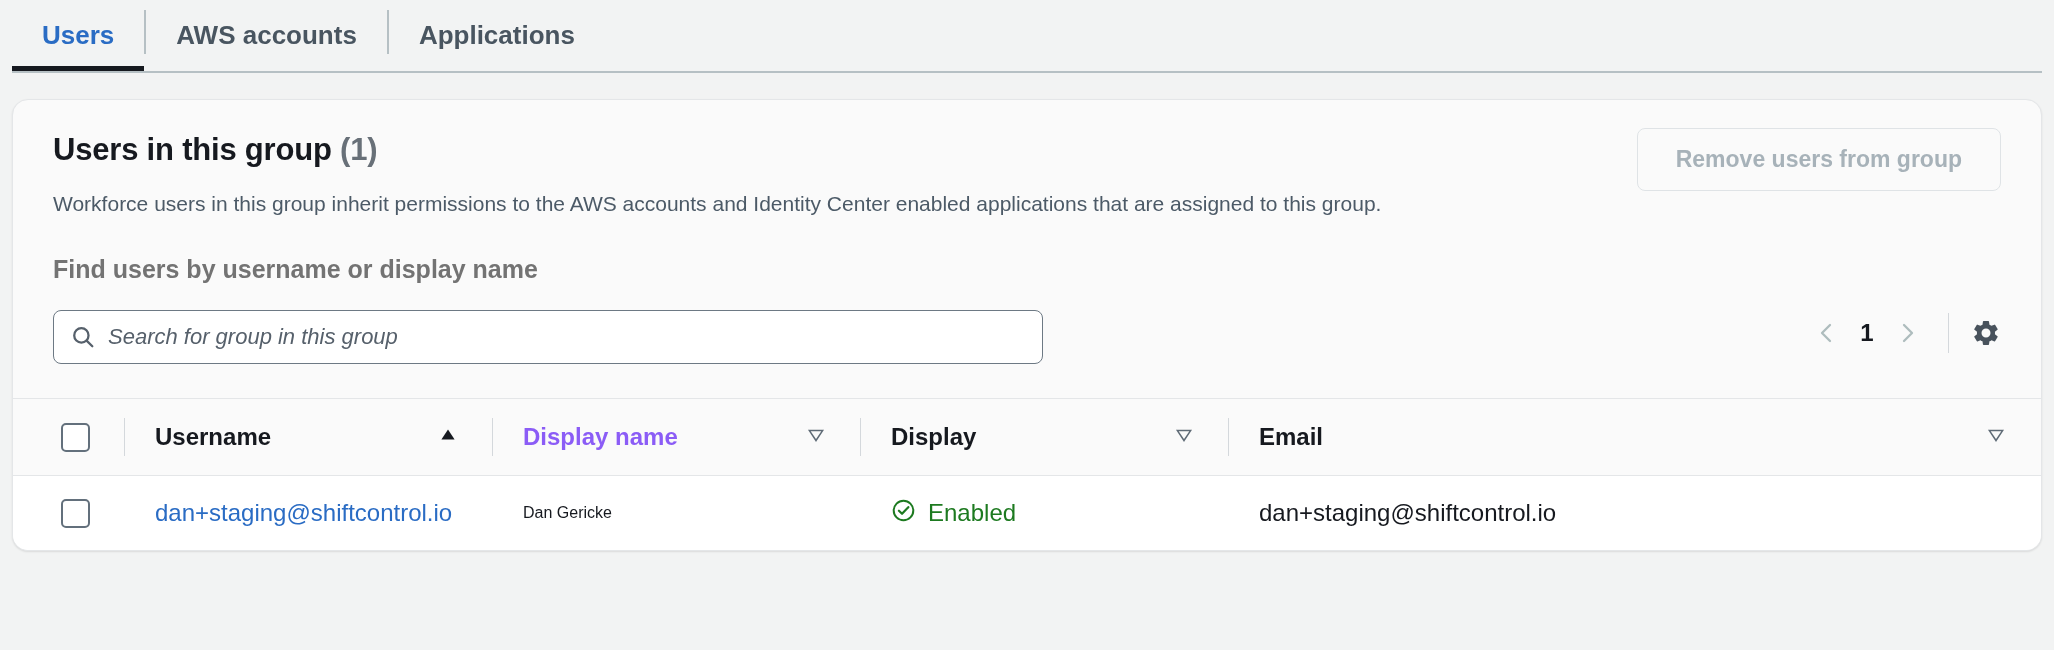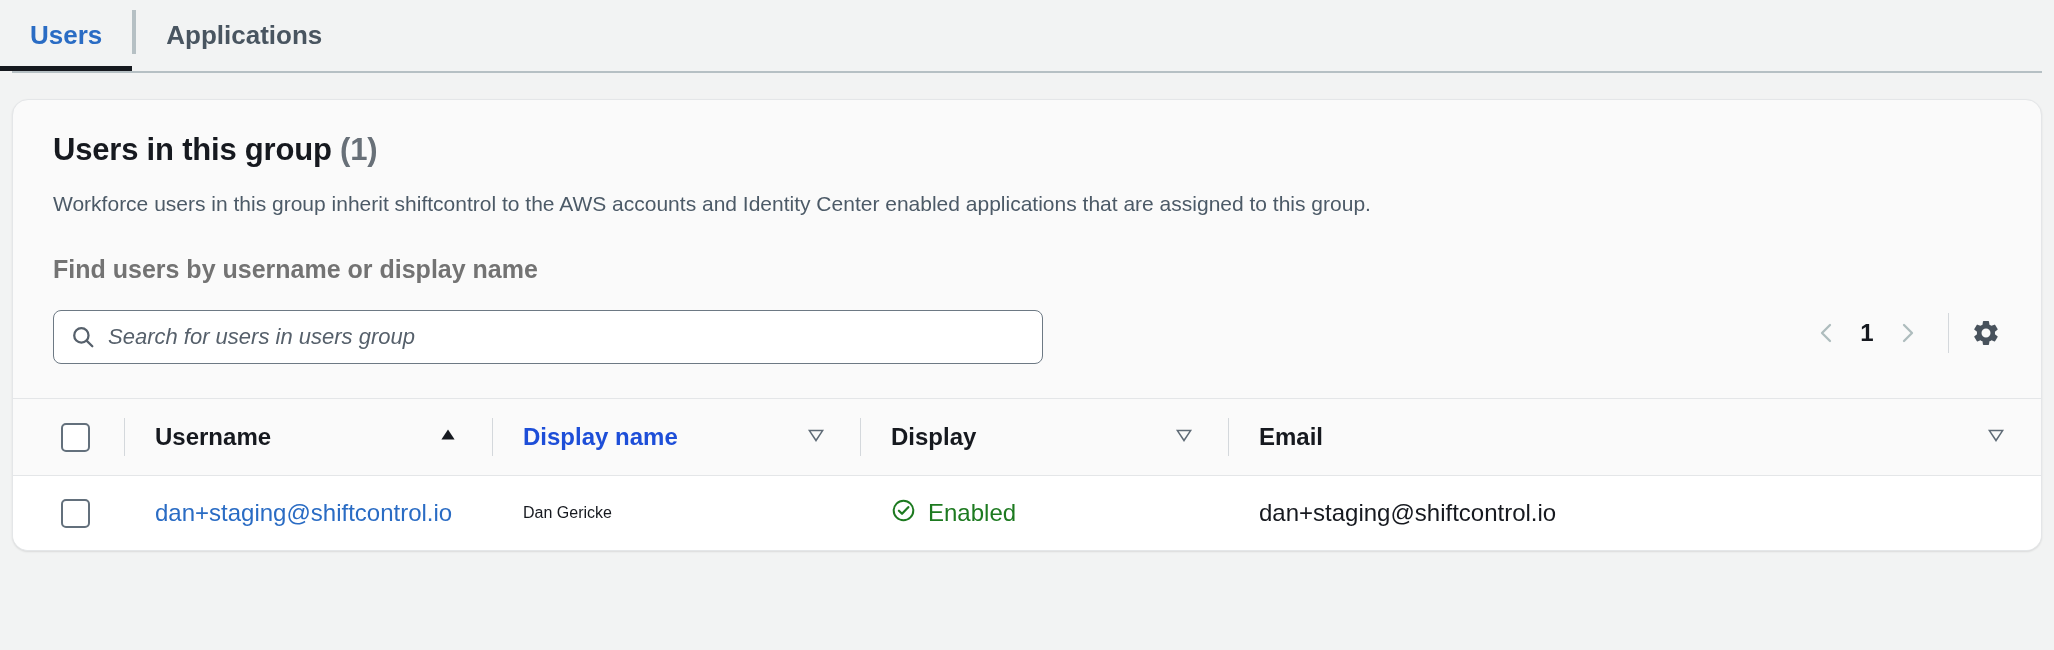--- a/index.html
+++ b/index.html
@@ -11,20 +11,21 @@
     font-family: "Liberation Sans", sans-serif;
     -webkit-font-smoothing: antialiased;
   }
 
   
   .tabbar {
     position: relative;
     height: 73px;
     display: flex;
     align-items: flex-start;
+    padding-left: 12px;
   }
   .tabbar-rule {
     position: absolute;
     left: 12px;
     right: 12px;
     bottom: 0;
     height: 2px;
     background: #b6c0c4;
   }
   .tab {
@@ -197,21 +198,21 @@
     align-items: center;
     justify-content: space-between;
     height: 76px;
     padding: 0 34px 0 0;
     position: relative;
   }
   .th-inner.first { padding-left: 30px; gap: 24px; }
   .th-label {
     font-size: 24px;
     font-weight: bold;
-    color: #1d4ed8;
+    color: #8b5cf6;
     white-space: nowrap;
   }
   .th-label.sorted { color: #16191f; }
   .vdiv {
     position: absolute;
     right: 0; top: 50%;
     transform: translateY(-50%);
     width: 1px; height: 38px;
     background: #d4d8dc;
   }
@@ -258,50 +259,54 @@
   }
 </style>
 </head>
 <body>
 
 <div class="tabbar">
   <div class="tab active">
     <span>Users</span>
   </div>
   <div class="tab-sep"></div>
+  <div class="tab">
+    <span>AWS accounts</span>
+  </div>
   <div class="tab-sep"></div>
   <div class="tab">
     <span>Applications</span>
   </div>
   <div class="tabbar-rule"></div>
 </div>
 
 <div class="card">
 
   <div class="card-head">
     <div class="head-left">
       <div class="card-title">
         <span>Users in this group</span>
         <span class="count">(1)</span>
       </div>
-      <div class="card-desc">Workforce users in this group inherit shiftcontrol to the AWS accounts and Identity Center enabled applications that are assigned to this group.</div>
+      <div class="card-desc">Workforce users in this group inherit permissions to the AWS accounts and Identity Center enabled applications that are assigned to this group.</div>
     </div>
+    <button class="btn-disabled" disabled="">Remove users from group</button>
   </div>
 
   <div class="search-block">
     <div class="search-left">
       <div class="search-label">Find users by username or display name</div>
       <div class="search-box">
         <span class="mag">
           <svg width="26" height="26" viewBox="0 0 24 24" fill="none">
             <circle cx="10.5" cy="10.5" r="6.6" stroke="#56606b" stroke-width="2.1"></circle>
             <line x1="15.3" y1="15.3" x2="20.6" y2="20.6" stroke="#56606b" stroke-width="2.1" stroke-linecap="round"></line>
           </svg>
         </span>
-        <span class="search-ph">Search for users in users group</span>
+        <span class="search-ph">Search for group in this group</span>
       </div>
     </div>
 
     <div class="pager">
       <div class="pg-btn">
         <svg width="24" height="24" viewBox="0 0 24 24" fill="none">
           <polyline points="15,4 7,12 15,20" stroke="#aebcbd" stroke-width="2.3" fill="none" stroke-linecap="round" stroke-linejoin="round"></polyline>
         </svg>
       </div>
       <div class="pg-num">1</div>

